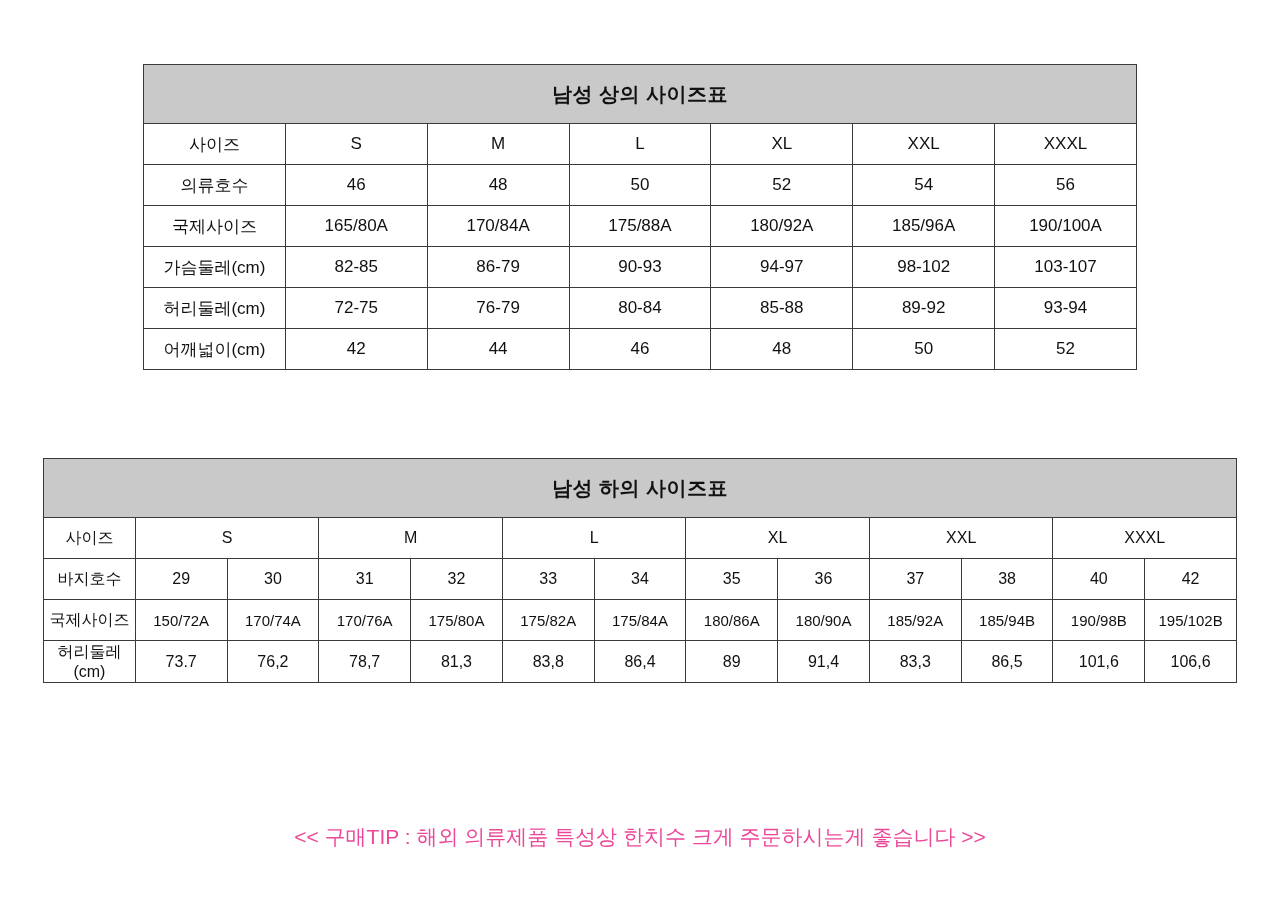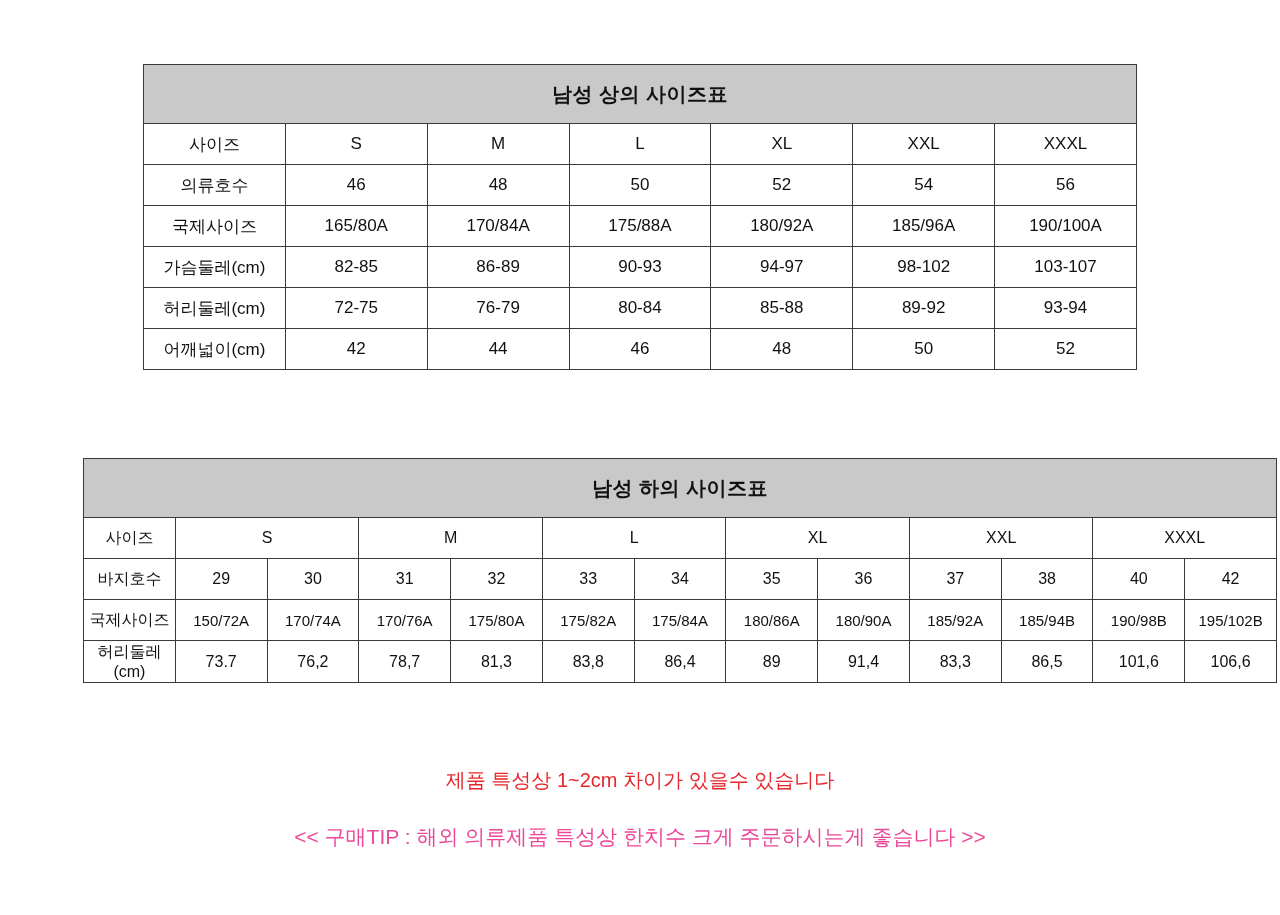--- a/index.html
+++ b/index.html
@@ -26,21 +26,20 @@
     position: absolute;
     left: 143px;
     top: 64px;
     width: 994px;
   }
   .bottom-table-wrap {
     position: absolute;
     left: 43px;
     top: 458px;
     width: 1194px;
-    margin-left: 40px;
   }
 
   table.size-table {
     border-collapse: collapse;
     table-layout: fixed;
     width: 100%;
     background: #ffffff;
   }
   table.size-table td,
   table.size-table th {
@@ -148,21 +147,21 @@
           <td>170/84A</td>
           <td>175/88A</td>
           <td>180/92A</td>
           <td>185/96A</td>
           <td>190/100A</td>
         </tr>
 
         <tr>
           <td class="rowhead">가슴둘레(cm)</td>
           <td>82-85</td>
-          <td>86-89</td>
+          <td>86-79</td>
           <td>90-93</td>
           <td>94-97</td>
           <td>98-102</td>
           <td>103-107</td>
         </tr>
 
         <tr>
           <td class="rowhead">허리둘레(cm)</td>
           <td>72-75</td>
           <td>76-79</td>
@@ -248,16 +247,15 @@
           <td>91,4</td>
           <td>83,3</td>
           <td>86,5</td>
           <td>101,6</td>
           <td>106,6</td>
         </tr>
       </tbody>
     </table>
   </div>
 
-  <div class="note-red">제품 특성상 1~2cm 차이가 있을수 있습니다</div>
   <div class="note-black">&lt;&lt; 구매TIP : 해외 의류제품 특성상 한치수 크게 주문하시는게 좋습니다 &gt;&gt;</div>
 
 </div>
 
 </body></html>

